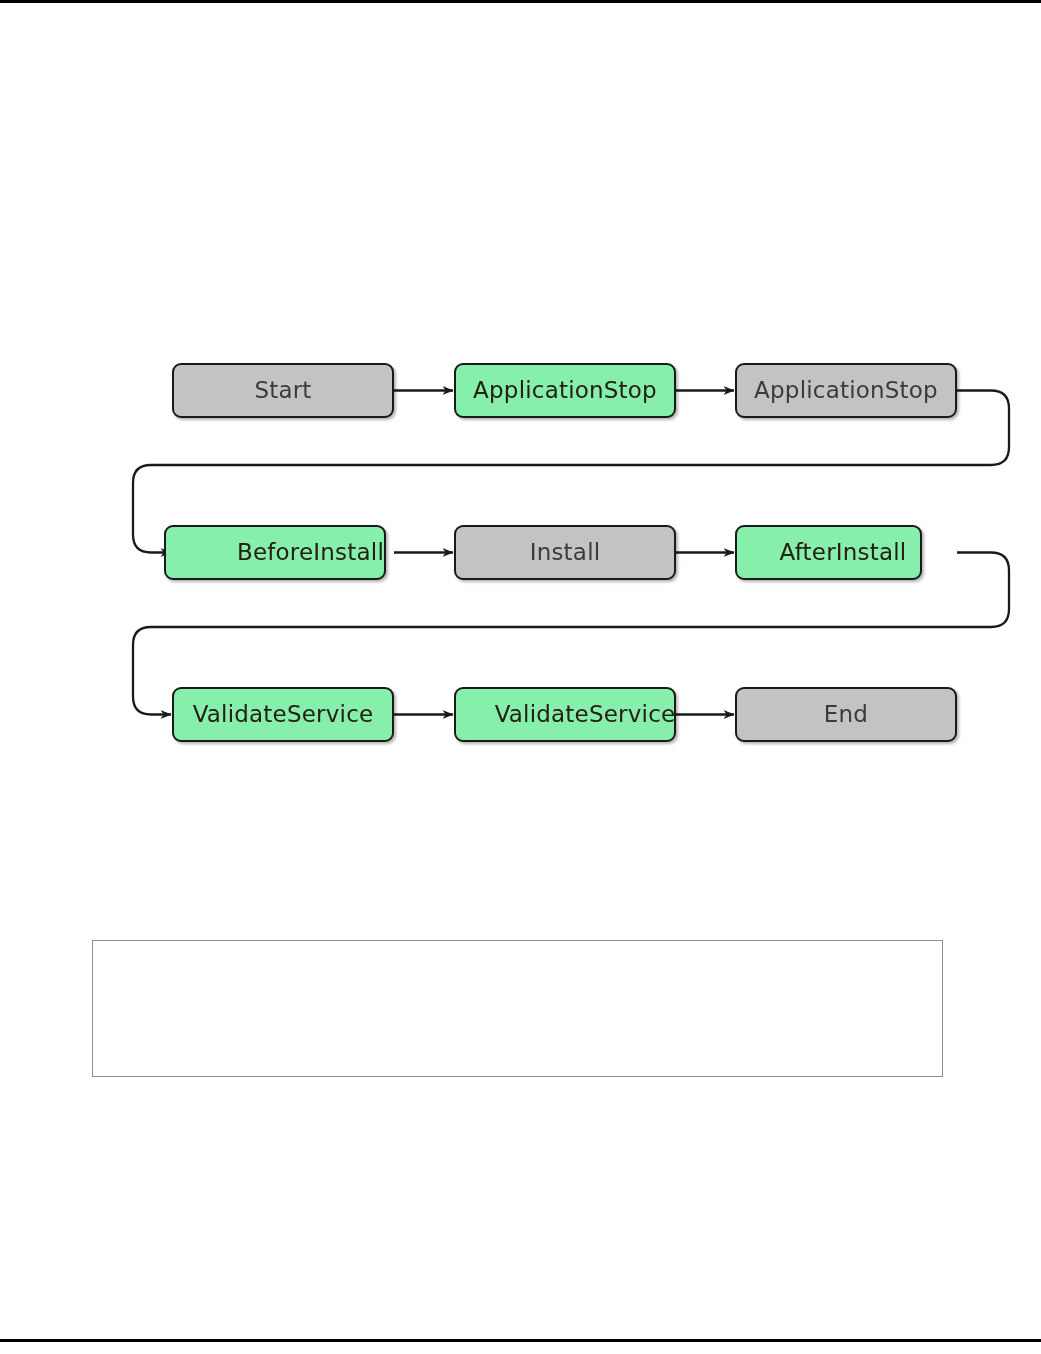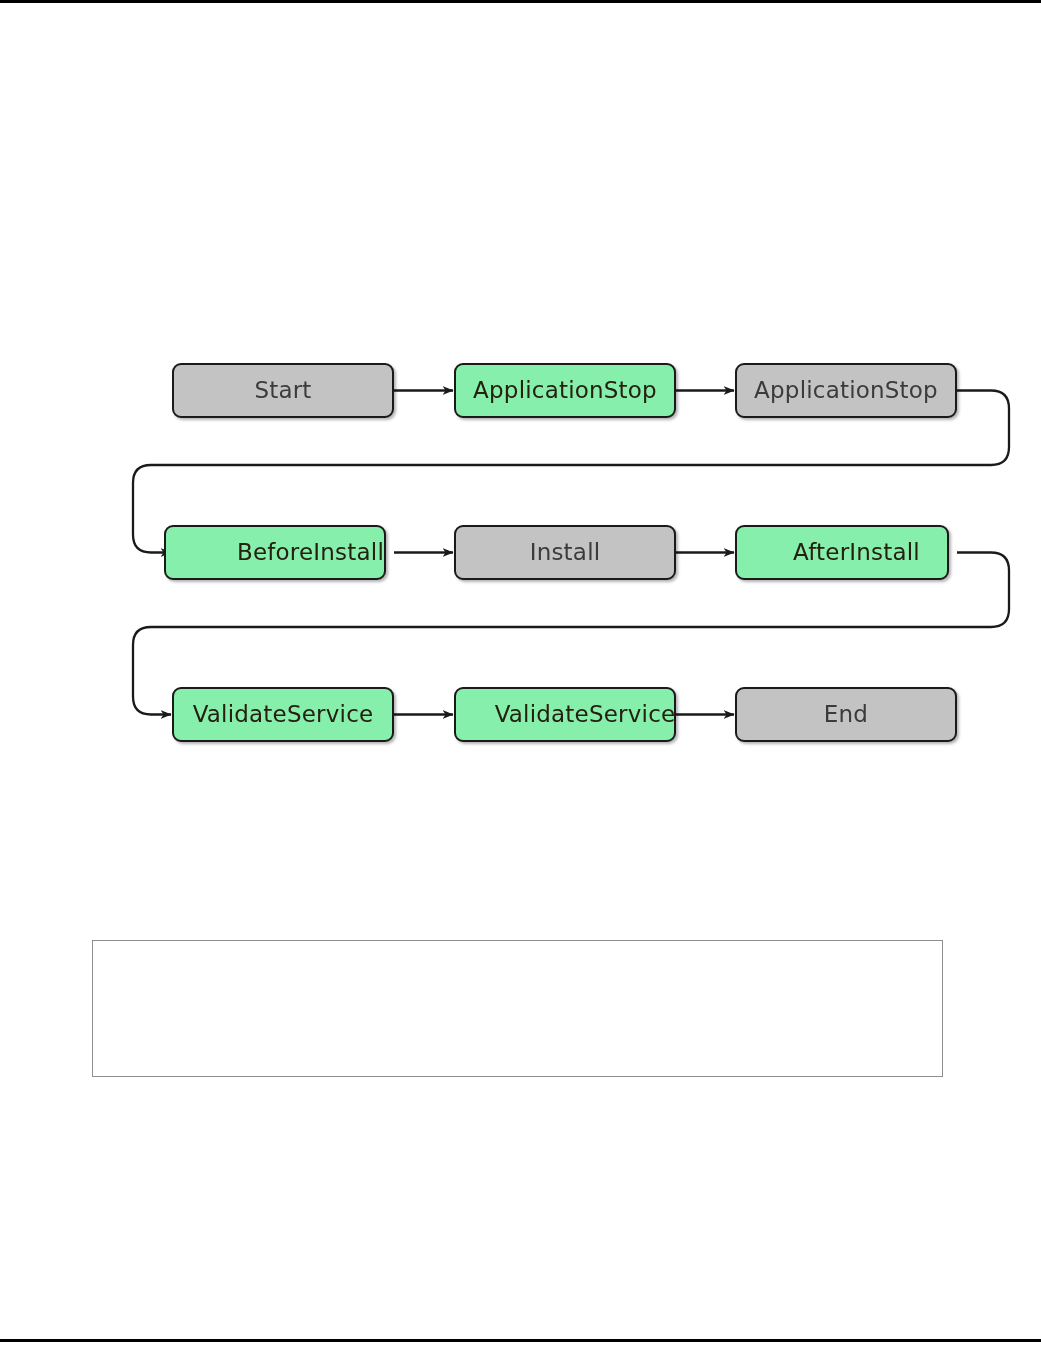--- a/index.html
+++ b/index.html
@@ -100,21 +100,21 @@
     </div>
     <div class="node gray" style="left: 735px; top: 363px; width: 222px; height: 55px;">
       <span class="node-label">ApplicationStop</span>
     </div>
     <div class="node yellow" style="left: 164px; top: 525px; width: 222px; height: 55px; justify-content: flex-end;">
       <span class="node-label">BeforeInstall</span>
     </div>
     <div class="node gray" style="left: 454px; top: 525px; width: 222px; height: 55px; text-align: center;">
       <span class="node-label">Install</span>
     </div>
-    <div class="node yellow" style="left: 735px; top: 525px; width: 214px; height: 55px; padding-left: 29px;">
+    <div class="node yellow" style="left: 735px; top: 525px; width: 187px; height: 55px; padding-left: 29px;">
       <span class="node-label">AfterInstall</span>
     </div>
     <div class="node yellow" style="left: 172px; top: 687px; width: 222px; height: 55px;">
       <span class="node-label">ValidateService</span>
     </div>
     <div class="node yellow" style="left: 454px; top: 687px; width: 222px; height: 55px; padding-left: 40px;">
       <span class="node-label">ValidateService</span>
     </div>
     <div class="node gray" style="left: 735px; top: 687px; width: 222px; height: 55px;">
       <span class="node-label">End</span>

